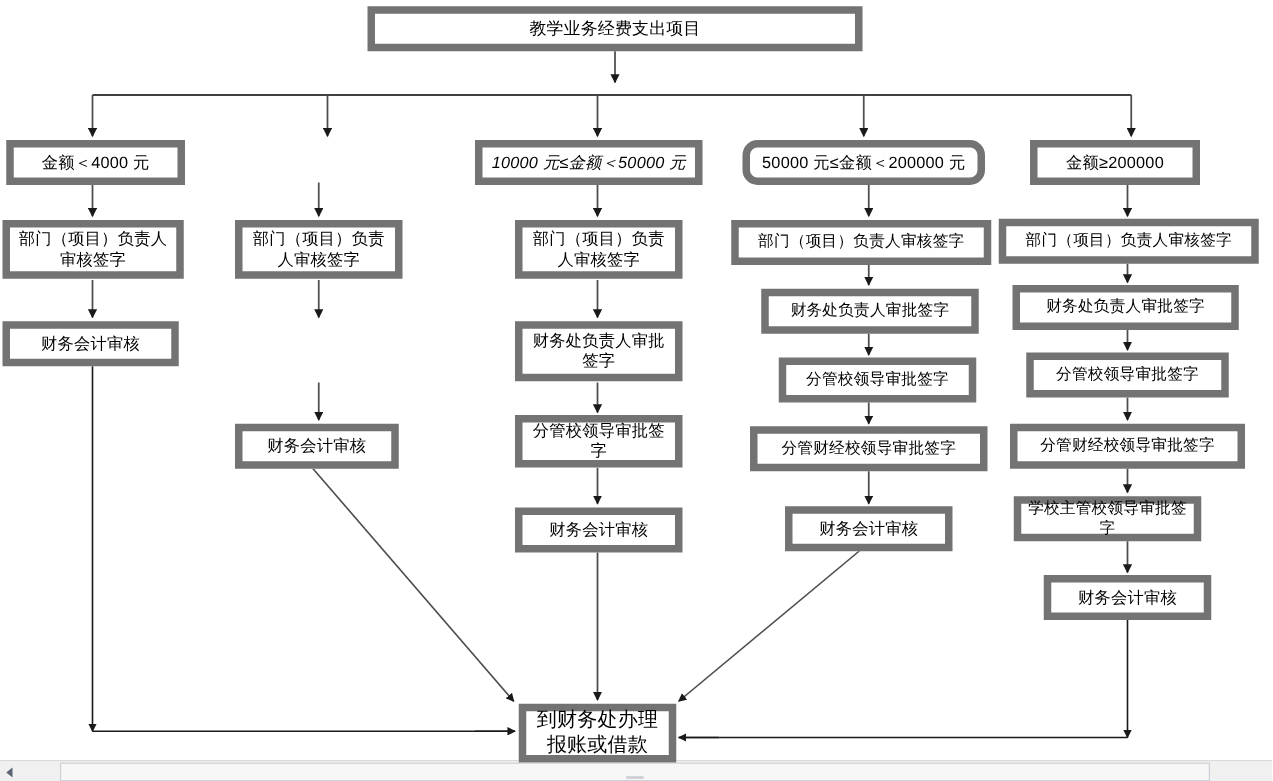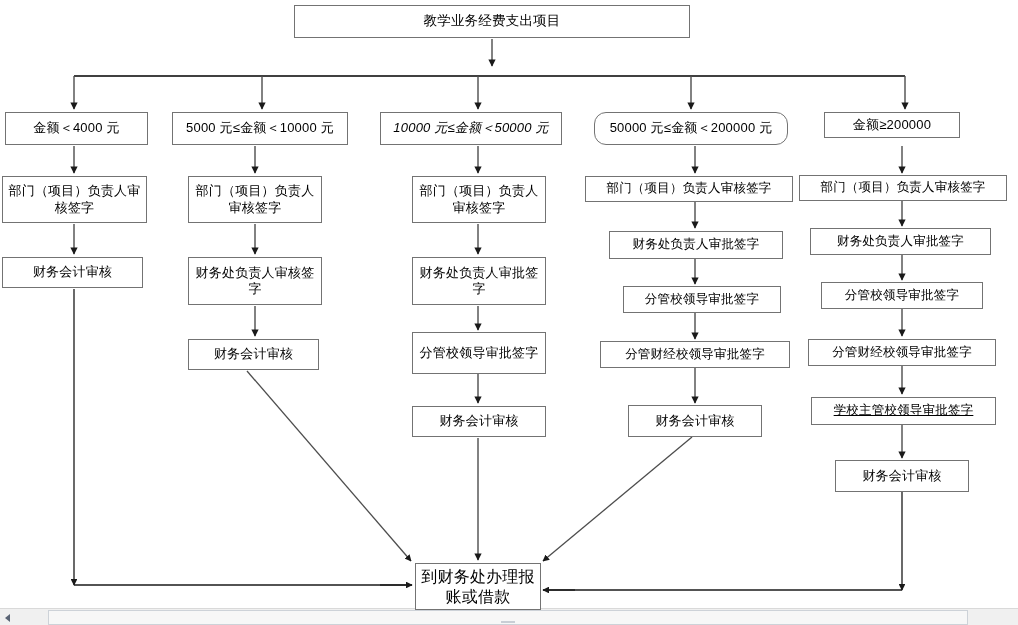--- a/index.html
+++ b/index.html
@@ -23,21 +23,21 @@
   }
   #svg-layer {
     position: absolute;
     left: 0; top: 0;
     width: 1018px;
     height: 608px;
     pointer-events: none;
   }
   .node {
     position: absolute;
-    border: 1px solid #737373;
+    border: 6px solid #737373;
     background: #ffffff;
     color: #000000;
     display: flex;
     align-items: center;
     justify-content: center;
     text-align: center;
     line-height: 1.25;
     font-size: 13px;
     letter-spacing: 0.2px;
     padding: 12px 3px;
@@ -184,44 +184,42 @@
         <line x1="575" y1="590" x2="543" y2="590" marker-end="url(#arrow)"></line>
       </g>
     </svg>
 
     <div class="node title" style="left:294px; top:5px; width:396px; height:33px;">教学业务经费支出项目</div>
 
     <div class="node cond" style="left:5px; top:112px; width:143px; height:33px;">金额＜4000 元</div>
     <div class="node" style="left:2px; top:176px; width:145px; height:47px;">部门（项目）负责人审核签字</div>
     <div class="node" style="left:2px; top:257px; width:141px; height:31px;">财务会计审核</div>
 
-    <div class="node cond" style="left:172px; top:112px; width:176px; height:33px;">5000 元≤金额＜10000 元</div>
     <div class="node" style="left:188px; top:176px; width:134px; height:47px;">部门（项目）负责人审核签字</div>
-    <div class="node" style="left:188px; top:257px; width:134px; height:48px;">财务处负责人审核签字</div>
     <div class="node" style="left:188px; top:339px; width:131px; height:31px;">财务会计审核</div>
 
     <div class="node cond" style="left:380px; top:112px; width:182px; height:33px;font-style:italic;">10000 元≤金额＜50000 元</div>
     <div class="node" style="left:412px; top:176px; width:134px; height:47px;">部门（项目）负责人审核签字</div>
     <div class="node" style="left:412px; top:257px; width:134px; height:48px;">财务处负责人审批签字</div>
     <div class="node" style="left:412px; top:332px; width:134px; height:42px;">分管校领导审批签字</div>
     <div class="node" style="left:412px; top:406px; width:134px; height:31px;">财务会计审核</div>
 
     <div class="node cond" style="left:594px; top:112px; width:194px; height:33px;border-radius:12px;">50000 元≤金额＜200000 元</div>
     <div class="node wide" style="left:585px; top:176px; width:208px; height:26px;">部门（项目）负责人审核签字</div>
     <div class="node wide" style="left:609px; top:231px; width:174px; height:28px;">财务处负责人审批签字</div>
     <div class="node wide" style="left:623px; top:286px; width:158px; height:27px;">分管校领导审批签字</div>
     <div class="node wide" style="left:600px; top:341px; width:190px; height:27px;">分管财经校领导审批签字</div>
     <div class="node" style="left:628px; top:405px; width:134px; height:32px;">财务会计审核</div>
 
     <div class="node cond" style="left:824px; top:112px; width:136px; height:21px;">金额≥200000</div>
     <div class="node wide" style="left:799px; top:175px; width:208px; height:26px;">部门（项目）负责人审核签字</div>
     <div class="node wide" style="left:810px; top:228px; width:181px; height:27px;">财务处负责人审批签字</div>
     <div class="node wide" style="left:821px; top:282px; width:162px; height:27px;">分管校领导审批签字</div>
     <div class="node wide" style="left:808px; top:339px; width:188px; height:27px;">分管财经校领导审批签字</div>
-    <div class="node wide" style="left:811px; top:397px; width:185px; height:28px;text-decoration:underline;">学校主管校领导审批签字</div>
+    <div class="node wide" style="left:811px; top:397px; width:150px; height:28px;">学校主管校领导审批签字</div>
     <div class="node" style="left:835px; top:460px; width:134px; height:32px;">财务会计审核</div>
 
     <div class="node term" style="left:415px; top:563px; width:126px; height:47px;">到财务处办理报账或借款</div>
 
   </div>
 
   <div id="scrollbar">
     <div id="sb-left-btn"></div>
     <div id="sb-track">
       <div id="sb-thumb"></div>

